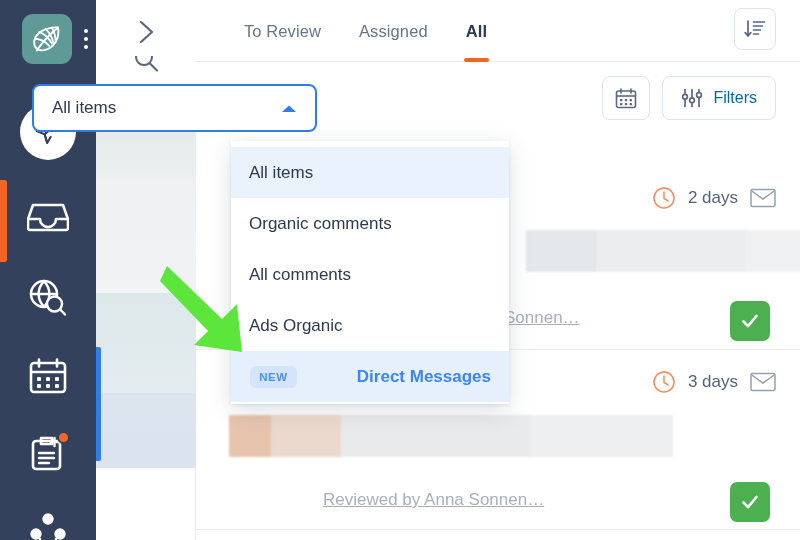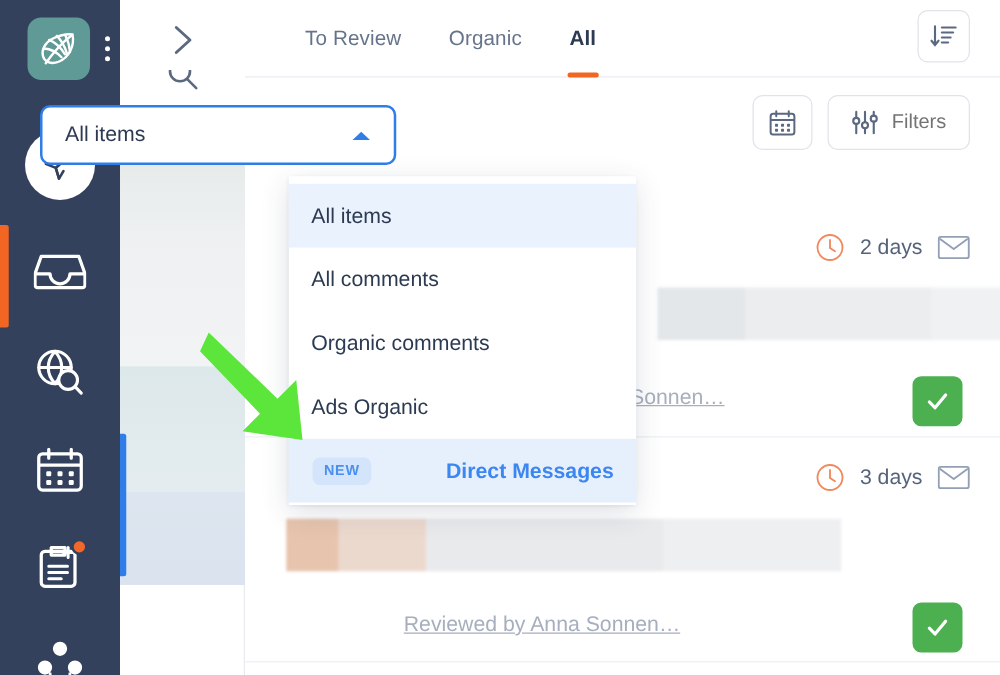--- a/index.html
+++ b/index.html
@@ -126,21 +126,21 @@
   }
   .icon-btn {
     width: 48px; height: 44px; border-radius: 8px;
     border: 1px solid #dfe3ea; background: #fff;
     display: flex; align-items: center; justify-content: center;
     cursor: pointer;
   }
   .filters-btn {
     height: 44px; border-radius: 8px; border: 1px solid #dfe3ea; background: #fff;
     display: flex; align-items: center; gap: 10px; padding: 0 18px;
-    font-size: 16px; color: #737373; cursor: pointer; text-align: center;
+    font-size: 16px; color: #0369a1; cursor: pointer; text-align: center;
   }
 
   
   .select-control {
     position: absolute; left: 32px; top: 84px;
     width: 285px; height: 48px;
     border: 2px solid #2f7ee8; border-radius: 8px;
     background: #fff;
     display: flex; align-items: center; justify-content: space-between;
     padding: 0 16px 0 18px;
@@ -305,21 +305,21 @@
     <svg width="22" height="26" viewBox="0 0 22 26">
       <path d="M6 3 17 13 6 23" fill="none" stroke="#5a6880" stroke-width="2.3" stroke-linecap="round" stroke-linejoin="round"></path>
     </svg>
   </div>
 
   <div class="main">
 
     <div class="tabbar">
       <div class="tabs">
         <div class="tab">To Review</div>
-        <div class="tab">Organic</div>
+        <div class="tab">Assigned</div>
         <div class="tab active">All</div>
       </div>
       <div class="sort-btn">
         <svg width="22" height="22" viewBox="0 0 22 22">
           <g stroke="#5a6880" stroke-width="1.7" stroke-linecap="round" fill="none">
             <path d="M4 3v15M1.2 14.6 4 18l2.8-3.4"></path>
             <path d="M9.5 4h11M9.5 8h9M9.5 12h7M9.5 16h5"></path>
           </g>
         </svg>
       </div>
@@ -413,24 +413,24 @@
     <svg width="20" height="13" viewBox="0 0 20 13">
       <path d="M3 10 10 3.4 17 10z" fill="#2f7ee8"></path>
     </svg>
   </div>
 
   <div class="menu">
     <div class="menu-item sel">
       <span>All items</span>
     </div>
     <div class="menu-item">
+      <span>Organic comments</span>
+    </div>
+    <div class="menu-item">
       <span>All comments</span>
-    </div>
-    <div class="menu-item">
-      <span>Organic comments</span>
     </div>
     <div class="menu-item">
       <span>Ads Organic</span>
     </div>
     <div class="menu-item dm">
       <span class="new-badge">NEW</span>
       <span class="label">Direct Messages</span>
     </div>
   </div>
 

